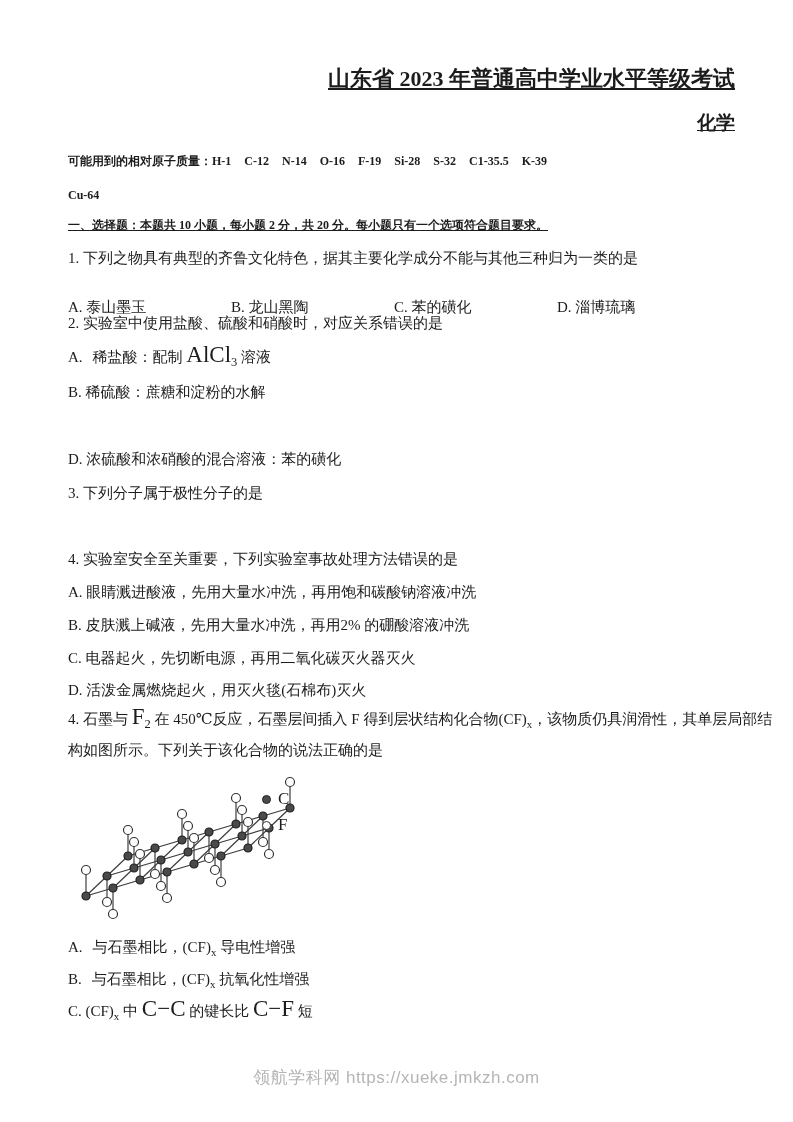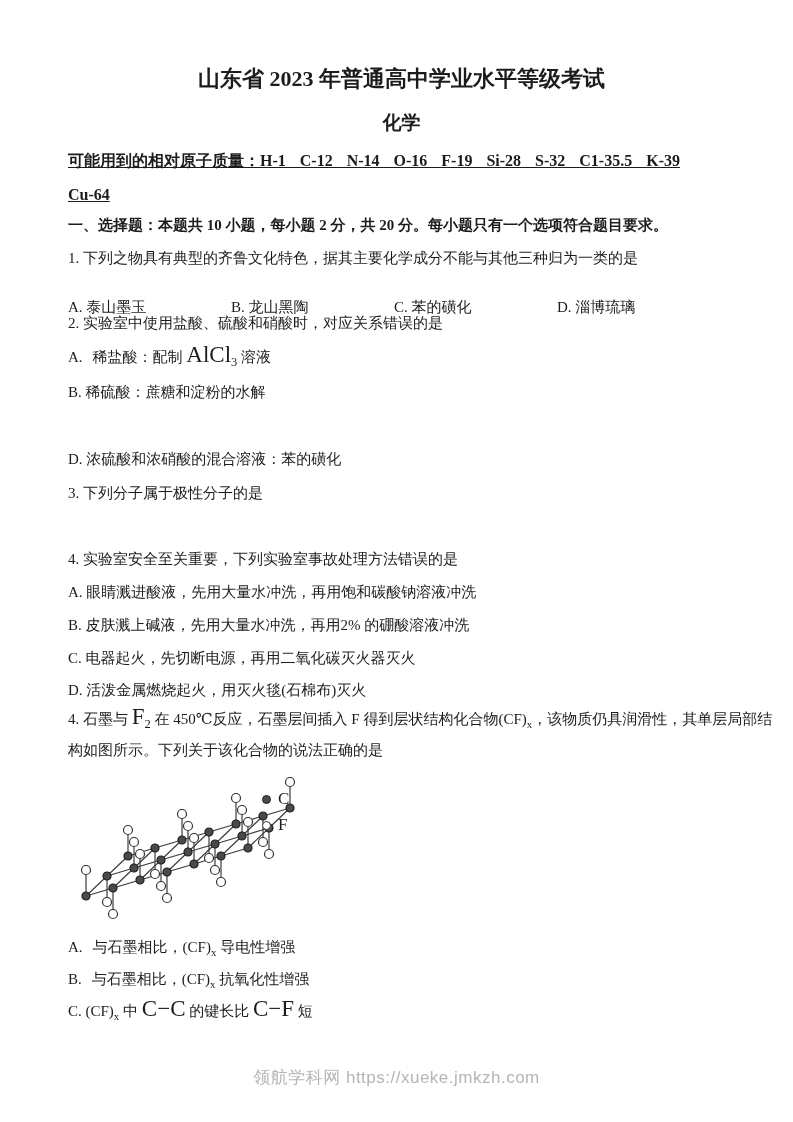--- a/index.html
+++ b/index.html
@@ -13,26 +13,26 @@
     overflow:hidden;
   }
   .line{
     position:absolute;
     left:68px;right:58px;
     font-size:15px;
     line-height:22px;
     white-space:nowrap;
     overflow:visible;
   }
-  .center{text-align:center;white-space:normal;}
+  .center{text-align:right;white-space:normal;text-decoration:underline;}
   .bold{font-weight:bold;}
   .title{font-size:22px;}
   .subject{font-size:19px;}
-  .masses{font-size:16px;word-spacing:10px;text-decoration:underline;}
-  .section-head{font-size:15px;}
+  .masses{font-size:12px;word-spacing:10px;}
+  .section-head{font-size:12px;text-decoration:underline;}
   .opt-grid{display:grid;grid-template-columns:163px 163px 163px 163px;}
   .fml{font-family:"Liberation Serif","DejaVu Serif",serif;font-size:23px;line-height:1;}
   sub{font-size:11px;line-height:0;}
   sub.fml{font-size:12.5px;}
   .lbl{margin-right:10px;}
   .figure-wrap{position:absolute;left:70px;top:772px;width:240px;height:158px;}
   .legend{position:absolute;left:262px;top:786px;font-size:17px;}
   .legend-row{display:flex;align-items:center;height:26px;}
   .dot{display:inline-block;width:9px;height:9px;border-radius:50%;margin-right:7px;box-sizing:border-box;}
   .dot-filled{background:#4a4a4a;border:1.5px solid #222;}

